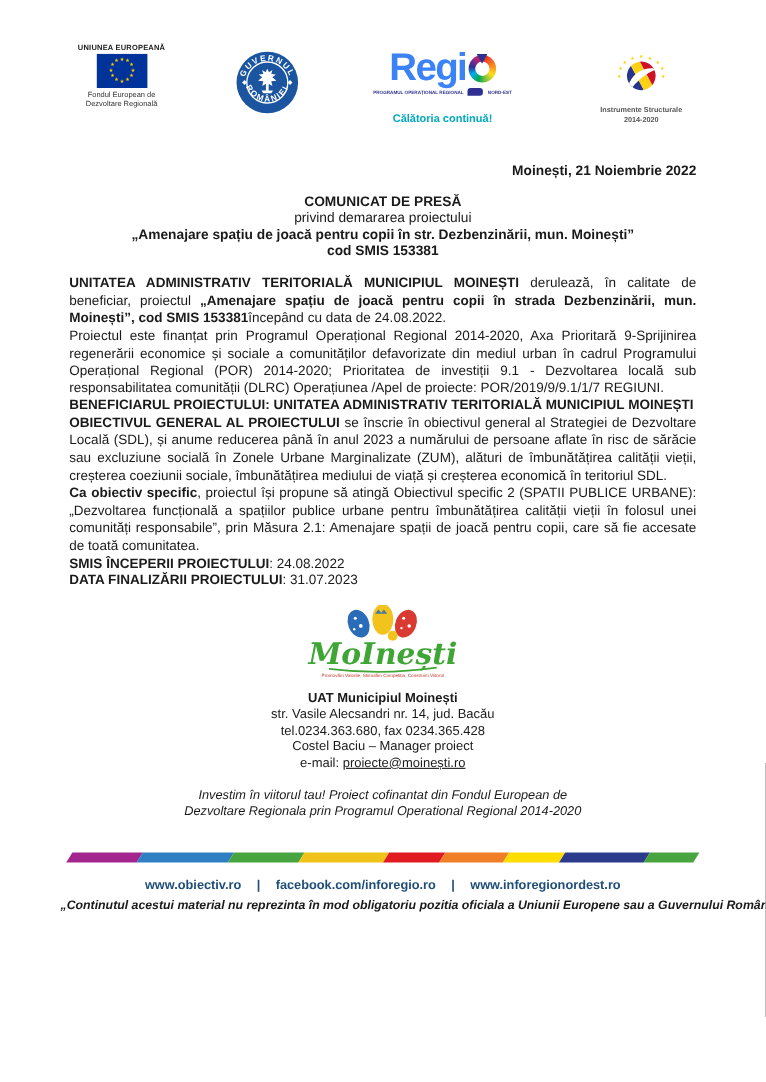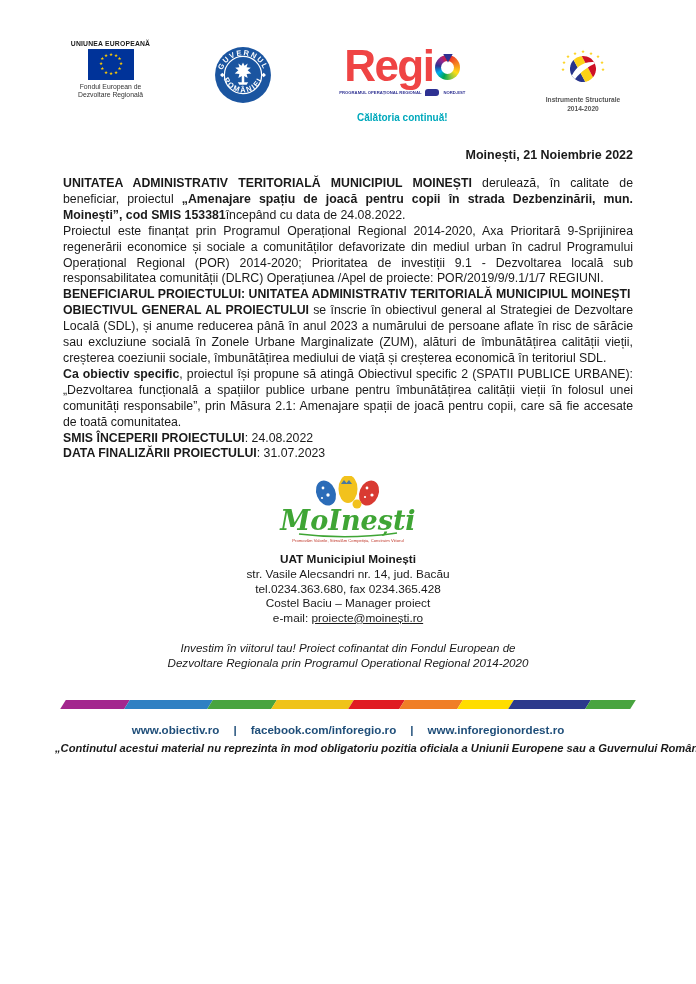--- a/index.html
+++ b/index.html
@@ -12,21 +12,21 @@
   }
   
   .logo-row { display:flex; justify-content:space-between; align-items:flex-start; height:76px; }
   .logo-eu { width:95px; text-align:center; }
   .logo-eu .eu-top { font-size:6.8px; font-weight:bold; letter-spacing:.2px; margin-bottom:2px; }
   .logo-eu .eu-flag { width:46px; height:31px; background:#003399; margin:0 auto; position:relative; }
   .logo-eu .eu-bottom { font-size:6.8px; margin-top:3px; line-height:1.25; color:#333; }
   .logo-gov { margin-top:6px; }
   .logo-regio { width:150px; text-align:center; margin-top:4px; }
   .regio-line { display:flex; align-items:center; justify-content:center; }
-  .regio-word { font-size:44px; font-weight:bold; letter-spacing:-1.5px; color:#ef4444; line-height:1; }
+  .regio-word { font-size:35px; font-weight:bold; letter-spacing:-1.5px; color:#3b82f6; line-height:1; }
   .regio-o { position:relative; width:25px; height:25px; border-radius:50%; margin-left:2px; margin-top:2px;
     background:conic-gradient(#ED1C24,#F15A29,#F7941D,#FFDE17,#8CC63F,#00A651,#00AEEF,#2E3192,#92278F,#ED1C24); }
   .regio-o::after { content:""; position:absolute; inset:6px; background:#fff; border-radius:50%; }
   .regio-o::before { content:""; position:absolute; top:-1px; left:50%; margin-left:-5px; width:10px; height:9px;
     background:#2E3192; clip-path:polygon(0 0,100% 0,50% 100%); z-index:2; }
   .regio-sub { display:flex; align-items:center; justify-content:center; gap:4px; margin-top:1px; }
   .regio-sub .t { font-size:4.2px; font-weight:bold; color:#2E3192; }
   .regio-blob { width:14px; height:7px; background:#2E3192; border-radius:3px 3px 3px 0; }
   .regio-slogan { font-size:10px; font-weight:bold; color:#00A9BC; margin-top:16px; }
   .logo-is { width:100px; text-align:center; margin-top:8px; }
@@ -154,20 +154,26 @@
       </svg>
       <div class="is-label">
         <span>Instrumente Structurale</span><br>
         <span>2014-2020</span>
       </div>
     </div>
   </div>
 
   <div class="dateline">Moinești, 21 Noiembrie 2022</div>
 
+  <div class="title-block">
+    <div class="b">COMUNICAT DE PRESĂ</div>
+    <div>privind demararea proiectului</div>
+    <div class="b">„Amenajare spațiu de joacă pentru copii în str. Dezbenzinării, mun. Moinești”</div>
+    <div class="b">cod SMIS 153381</div>
+  </div>
 
   <div class="body-text">
     <p><span class="b">UNITATEA ADMINISTRATIV TERITORIALĂ MUNICIPIUL MOINEȘTI</span><span> derulează, în calitate de beneficiar, proiectul </span><span class="b">„Amenajare spațiu de joacă pentru copii în strada Dezbenzinării, mun. Moinești”, cod SMIS 153381</span><span>începând cu data de 24.08.2022.</span></p>
     <p>Proiectul este finanțat prin  Programul Operațional Regional 2014-2020, Axa Prioritară 9-Sprijinirea regenerării economice și sociale a comunităților defavorizate din mediul urban în cadrul Programului Operațional Regional (POR) 2014-2020; Prioritatea de investiții 9.1 - Dezvoltarea locală sub responsabilitatea comunității (DLRC) Operațiunea /Apel de proiecte: POR/2019/9/9.1/1/7 REGIUNI.</p>
     <p class="b">BENEFICIARUL PROIECTULUI: UNITATEA ADMINISTRATIV TERITORIALĂ MUNICIPIUL MOINEȘTI</p>
     <p><span class="b">OBIECTIVUL GENERAL AL PROIECTULUI</span><span> se înscrie în obiectivul general al Strategiei de Dezvoltare Locală (SDL), și anume reducerea până în anul 2023 a numărului de persoane aflate în risc de sărăcie sau excluziune socială în Zonele Urbane Marginalizate (ZUM), alături de îmbunătățirea calității vieții, creșterea coeziunii sociale, îmbunătățirea mediului de viață și creșterea economică în teritoriul SDL.</span></p>
     <p><span class="b">Ca obiectiv specific</span><span>, proiectul își propune să atingă Obiectivul specific 2 (SPATII PUBLICE URBANE): „Dezvoltarea funcțională a spațiilor publice urbane pentru îmbunătățirea calității vieții în folosul unei comunități responsabile”, prin Măsura 2.1: Amenajare spații de joacă pentru copii, care să fie accesate de toată comunitatea.</span></p>
     <p><span class="b">SMIS ÎNCEPERII PROIECTULUI</span><span>: 24.08.2022</span></p>
     <p><span class="b">DATA FINALIZĂRII PROIECTULUI</span><span>: 31.07.2023</span></p>
   </div>

